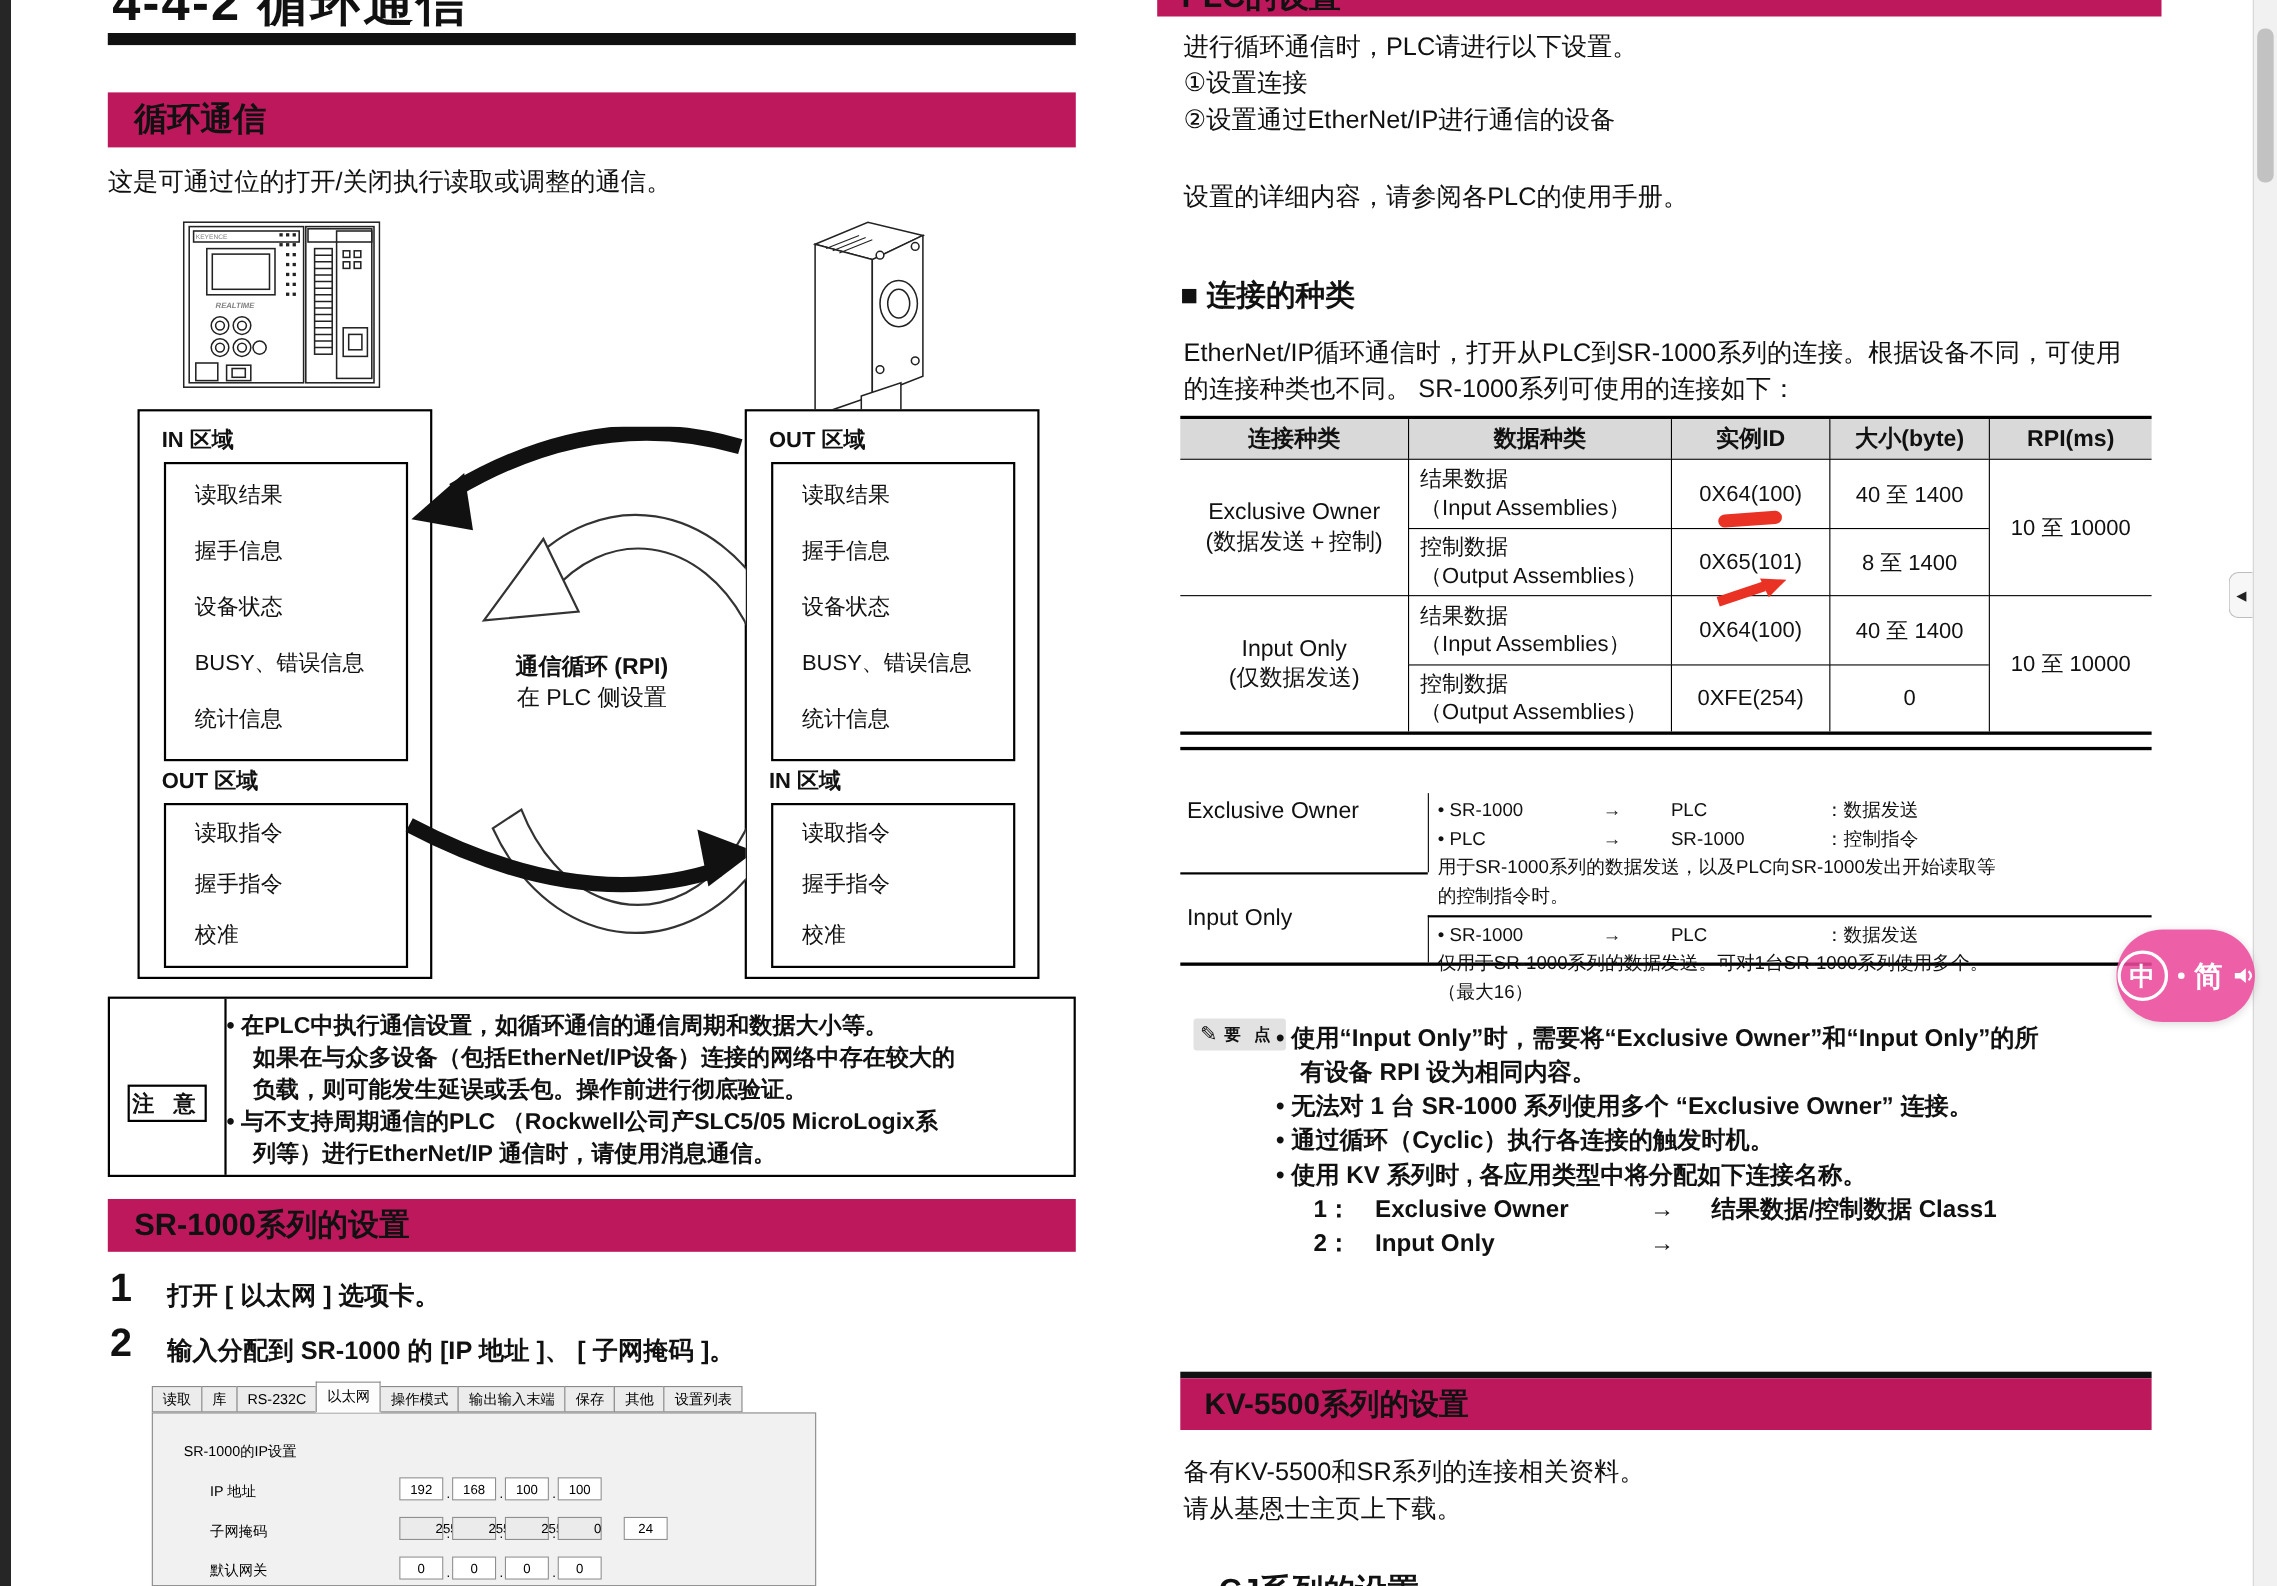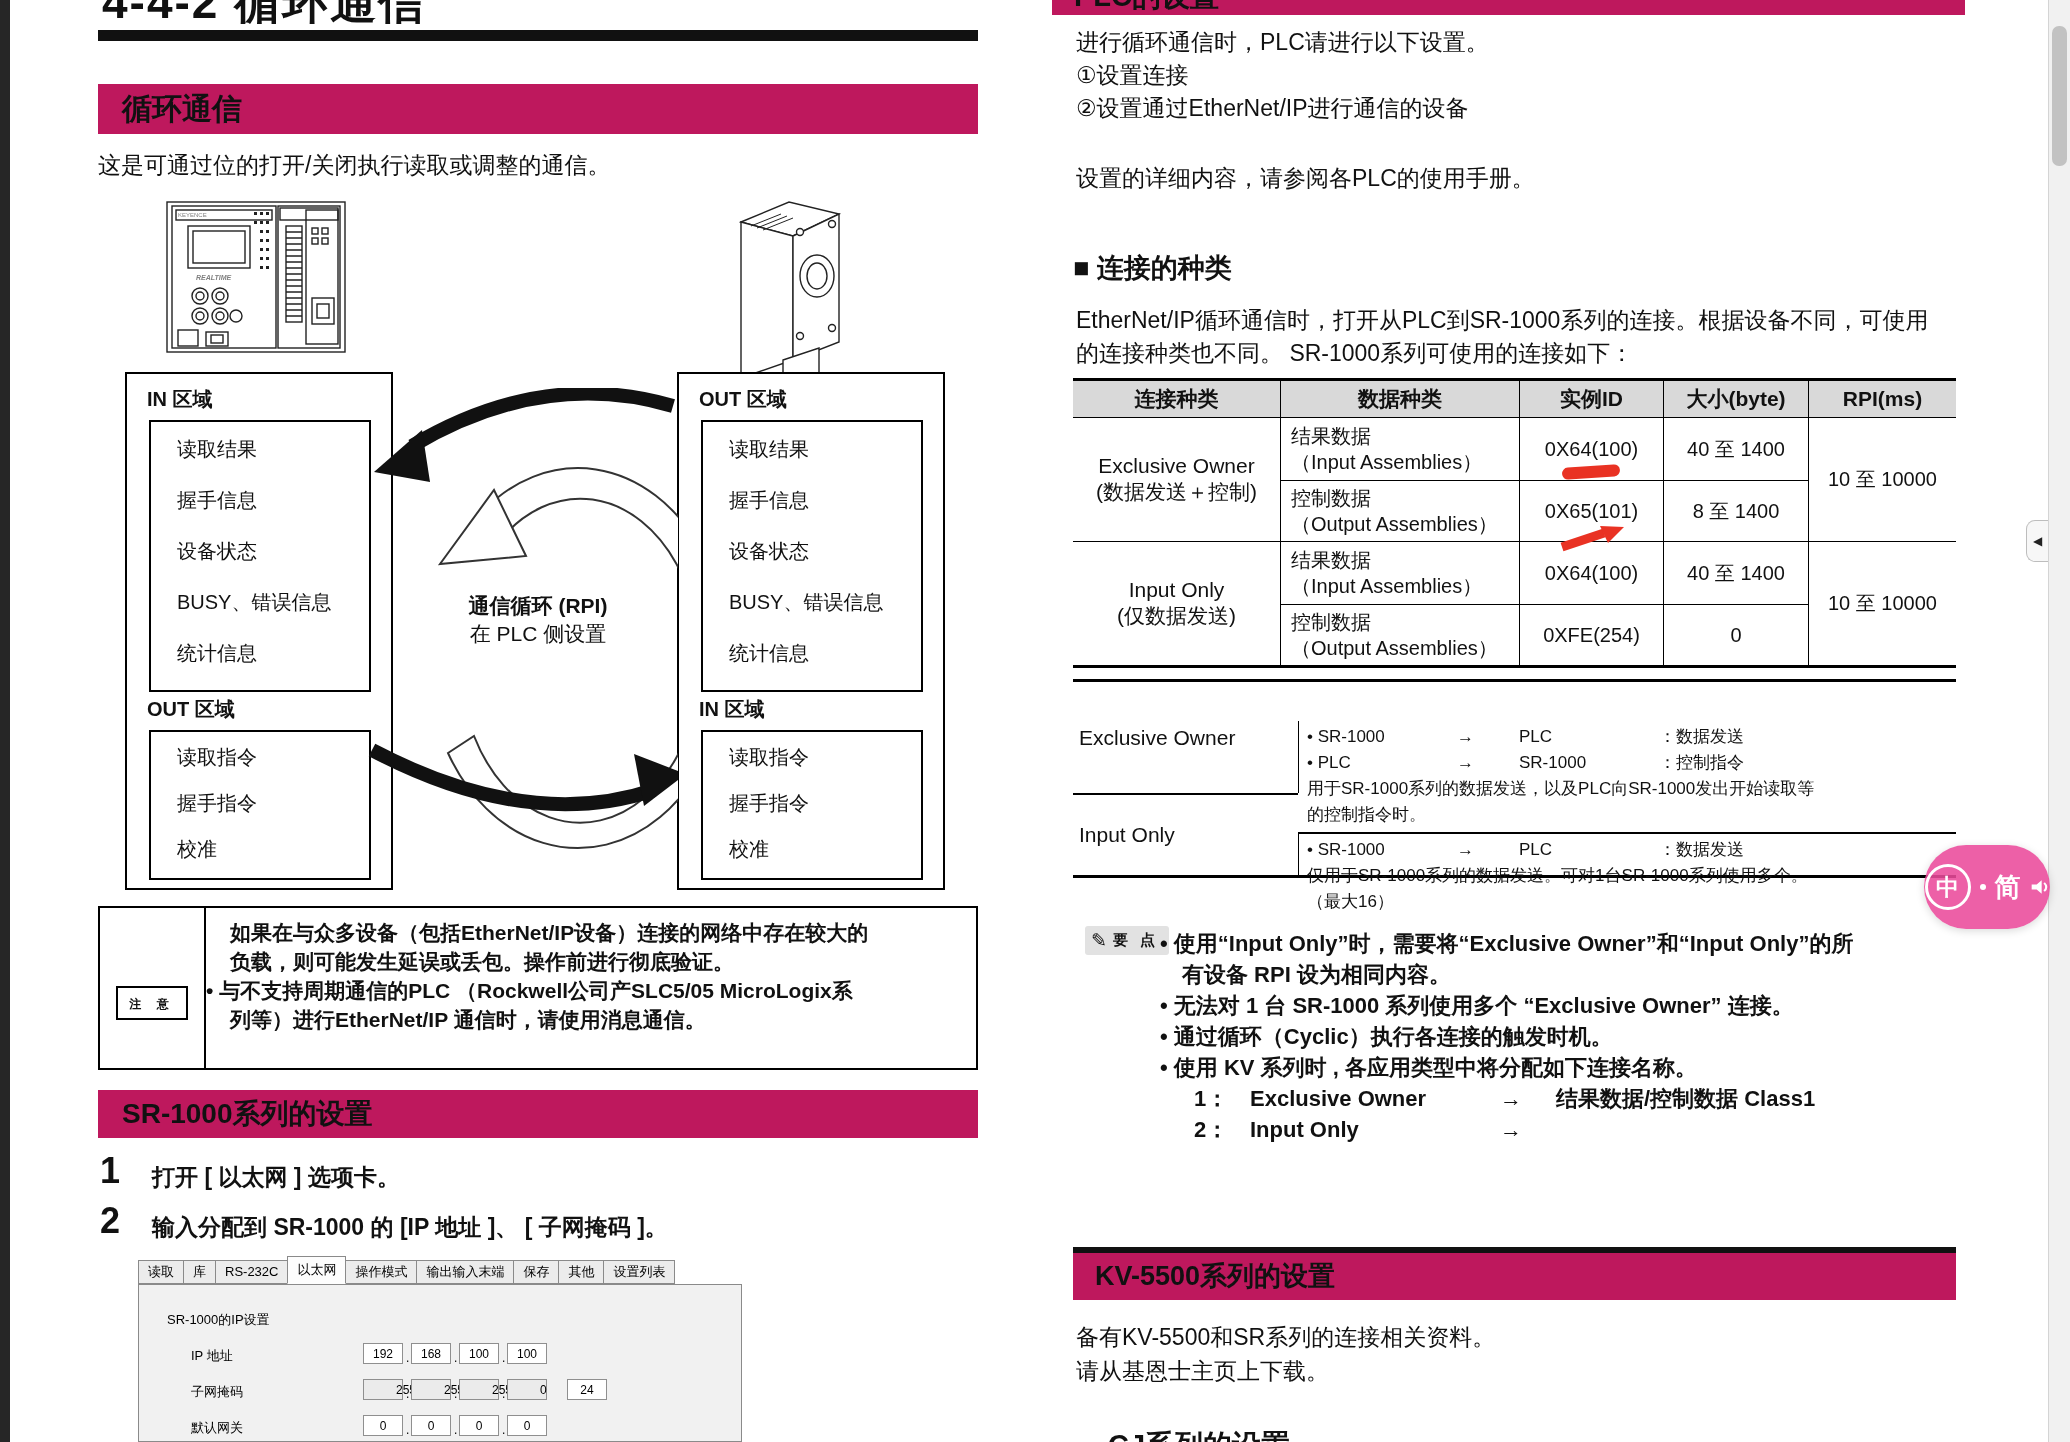--- a/index.html
+++ b/index.html
@@ -18,21 +18,21 @@
   .body-t{font-size:23px;font-weight:500;}
   .dgbox{border:2px solid #000;box-sizing:border-box;background:#fff;}
   .dglabel{font-size:20px;font-weight:700;}
   .dginner{border:2px solid #000;box-sizing:border-box;background:#fff;}
   .dgitem{font-size:20px;font-weight:500;padding-left:26px;}
   .cyc1{font-size:21px;font-weight:700;text-align:center;}
   .cyc2{font-size:21px;font-weight:500;text-align:center;}
   .note{border:2px solid #000;box-sizing:border-box;display:flex;}
   .note-left{width:104px;border-right:2px solid #000;position:relative;flex:0 0 auto;}
   .note-tag{position:absolute;left:16px;top:78px;width:72px;height:34px;border:2px solid #000;
-            font-size:12px;font-weight:700;letter-spacing:6px;text-align:center;line-height:32px;box-sizing:border-box;}
+            font-size:20px;font-weight:700;letter-spacing:6px;text-align:center;line-height:32px;box-sizing:border-box;}
   .note-body{padding:10px 14px 0 16px;font-size:21px;font-weight:700;line-height:29px;}
   .hang{padding-left:24px;}
   .hang .first{text-indent:-24px;}
   .stepnum{font-size:36px;font-weight:700;}
   .steptxt{font-size:23px;font-weight:700;}
   
   .shot{font-size:13px;color:#000;}
   .tabs{display:flex;align-items:flex-end;height:26px;}
   .tab{background:#ececec;border:1px solid #8a8a8a;height:22px;line-height:22px;padding:0 9px;
        margin-right:-1px;white-space:nowrap;}
@@ -226,20 +226,21 @@
   <div class="abs" style="left:450px;top:592px;width:176px;">
     <div class="cyc1">通信循环 (RPI)</div>
     <div class="cyc2">在 PLC 侧设置</div>
   </div>
 
   <div class="abs note" style="left:98px;top:906px;width:880px;height:164px;">
     <div class="note-left">
       <div class="note-tag">注 意</div>
     </div>
     <div class="note-body hang">
+      <div class="first">• 在PLC中执行通信设置，如循环通信的通信周期和数据大小等。</div>
       <div>如果在与众多设备（包括EtherNet/IP设备）连接的网络中存在较大的</div>
       <div>负载，则可能发生延误或丢包。操作前进行彻底验证。</div>
       <div class="first">• 与不支持周期通信的PLC （Rockwell公司产SLC5/05 MicroLogix系</div>
       <div>列等）进行EtherNet/IP 通信时，请使用消息通信。</div>
     </div>
   </div>
 
   <div class="abs bar sec2" style="left:98px;top:1090px;">
     <span>SR-1000系列的设置</span>
   </div>

